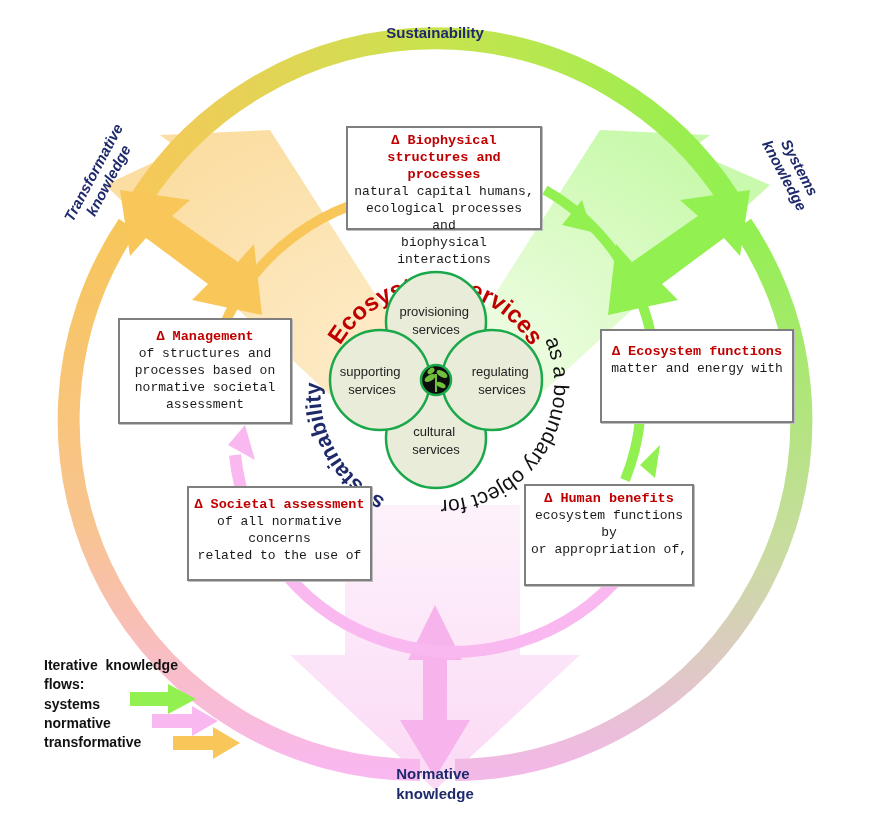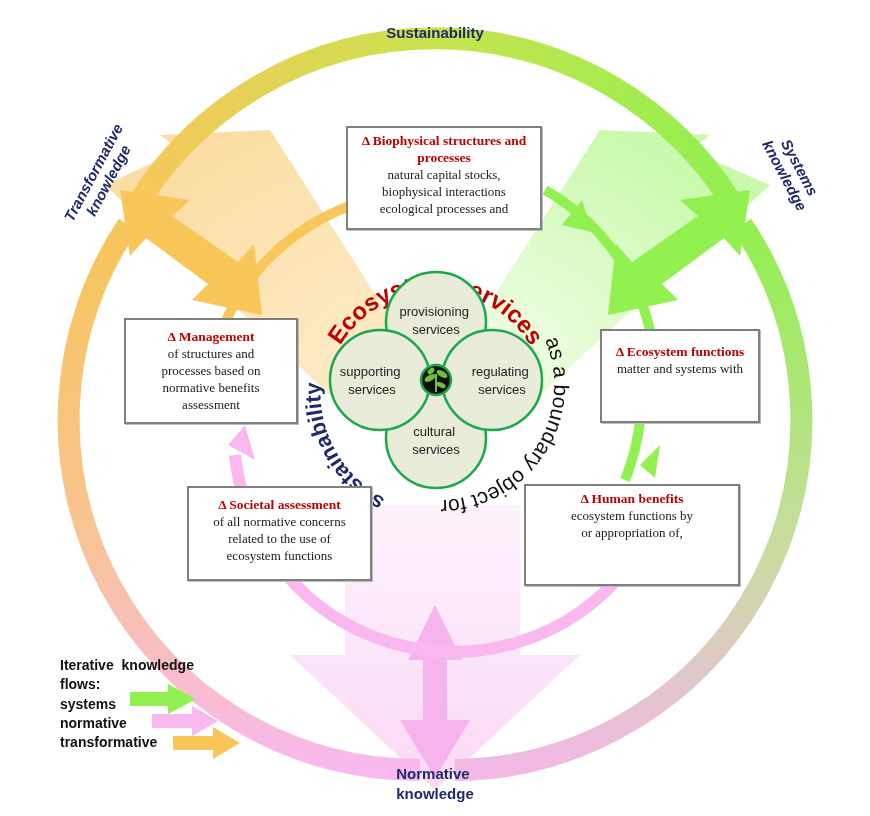--- a/index.html
+++ b/index.html
@@ -1,20 +1,20 @@
 <!DOCTYPE html>
 <html><head>
 <meta charset="utf-8">
 <style>
   html, body { margin:0; padding:0; background:#ffffff; }
   body { width:870px; height:816px; position:relative; overflow:hidden; font-family:"Liberation Sans", sans-serif; }
   svg { position:absolute; left:0; top:0; }
-  .box { position:absolute; background:#fff; border:2px solid #7f7f7f; box-shadow:1px 1px 0 #bdbdbd; text-align:center; font-family:Liberation Serif, serif; font-size:13px; line-height:17px; color:#1a1a1a; padding:4px 4px; box-sizing:border-box; }
+  .box { position:absolute; background:#fff; border:2px solid #7f7f7f; box-shadow:1px 1px 0 #bdbdbd; text-align:center; font-family:Liberation Mono, monospace; font-size:13px; line-height:17px; color:#1a1a1a; padding:4px 4px; box-sizing:border-box; }
   .box .ttl { color:#c00000; font-weight:bold; font-size:13.5px; }
-  .legend { position:absolute; left:60px; top:656px; font-weight:bold; font-size:14px; line-height:19px; color:#111; font-family:"Liberation Sans", sans-serif; }
+  .legend { position:absolute; left:44px; top:656px; font-weight:bold; font-size:14px; line-height:19px; color:#111; font-family:"Liberation Sans", sans-serif; }
   .legend div { white-space:nowrap; }
   .petal-txt { font-family:"Liberation Sans", sans-serif; font-size:13px; fill:#222; text-anchor:middle; }
 </style>
 </head>
 <body>
 
 <svg width="870" height="816" viewBox="0 0 870 816">
   <defs>
     <linearGradient id="gTop" x1="0" y1="0" x2="1" y2="0">
       <stop offset="0" stop-color="#f6c85a"></stop>
@@ -146,48 +146,47 @@
     <text x="0" y="17" text-anchor="middle" font-family="Liberation Sans, sans-serif" font-weight="bold" font-style="italic" font-size="15" fill="#1f2a6b">knowledge</text>
   </g>
   <text text-anchor="middle" font-family="Liberation Sans, sans-serif" font-weight="bold" font-size="15" fill="#1f2a6b">
     <tspan x="435" y="779">Normative</tspan>
     <tspan x="435" y="799">knowledge</tspan>
   </text>
 </svg>
 
 <div class="box" style="left:346px; top:126px; width:196px; height:104px;">
   <div class="ttl">Δ Biophysical structures and processes</div>
-  <div>natural capital stocks,</div>
+  <div>natural capital humans,</div>
+  <div>ecological processes and</div>
   <div>biophysical interactions</div>
-  <div>ecological processes and</div>
 </div>
 
-<div class="box" style="left:600px; top:329px; width:160px; height:94px; padding-top:12px;">
+<div class="box" style="left:600px; top:329px; width:194px; height:94px; padding-top:12px;">
   <div class="ttl">Δ Ecosystem functions</div>
-  <div>matter and systems with</div>
+  <div>matter and energy with</div>
 </div>
 
-<div class="box" style="left:524px; top:484px; width:216px; height:102px;">
+<div class="box" style="left:524px; top:484px; width:170px; height:102px;">
   <div class="ttl">Δ Human benefits</div>
   <div>ecosystem functions by</div>
   <div>or appropriation of,</div>
 </div>
 
 <div class="box" style="left:187px; top:486px; width:185px; height:95px; padding-top:8px;">
   <div class="ttl">Δ Societal assessment</div>
   <div>of all normative concerns</div>
   <div>related to the use of</div>
-  <div>ecosystem functions</div>
 </div>
 
-<div class="box" style="left:124px; top:318px; width:174px; height:106px; padding-top:8px;">
+<div class="box" style="left:118px; top:318px; width:174px; height:106px; padding-top:8px;">
   <div class="ttl">Δ Management</div>
   <div>of structures and</div>
   <div>processes based on</div>
-  <div>normative benefits</div>
+  <div>normative societal</div>
   <div>assessment</div>
 </div>
 
 <div class="legend">
   <div style="width:150px; white-space:normal; word-spacing:4px;">Iterative knowledge flows:</div>
   <div style="margin-top:1px;">systems</div>
   <div>normative</div>
   <div>transformative</div>
 </div>
 

